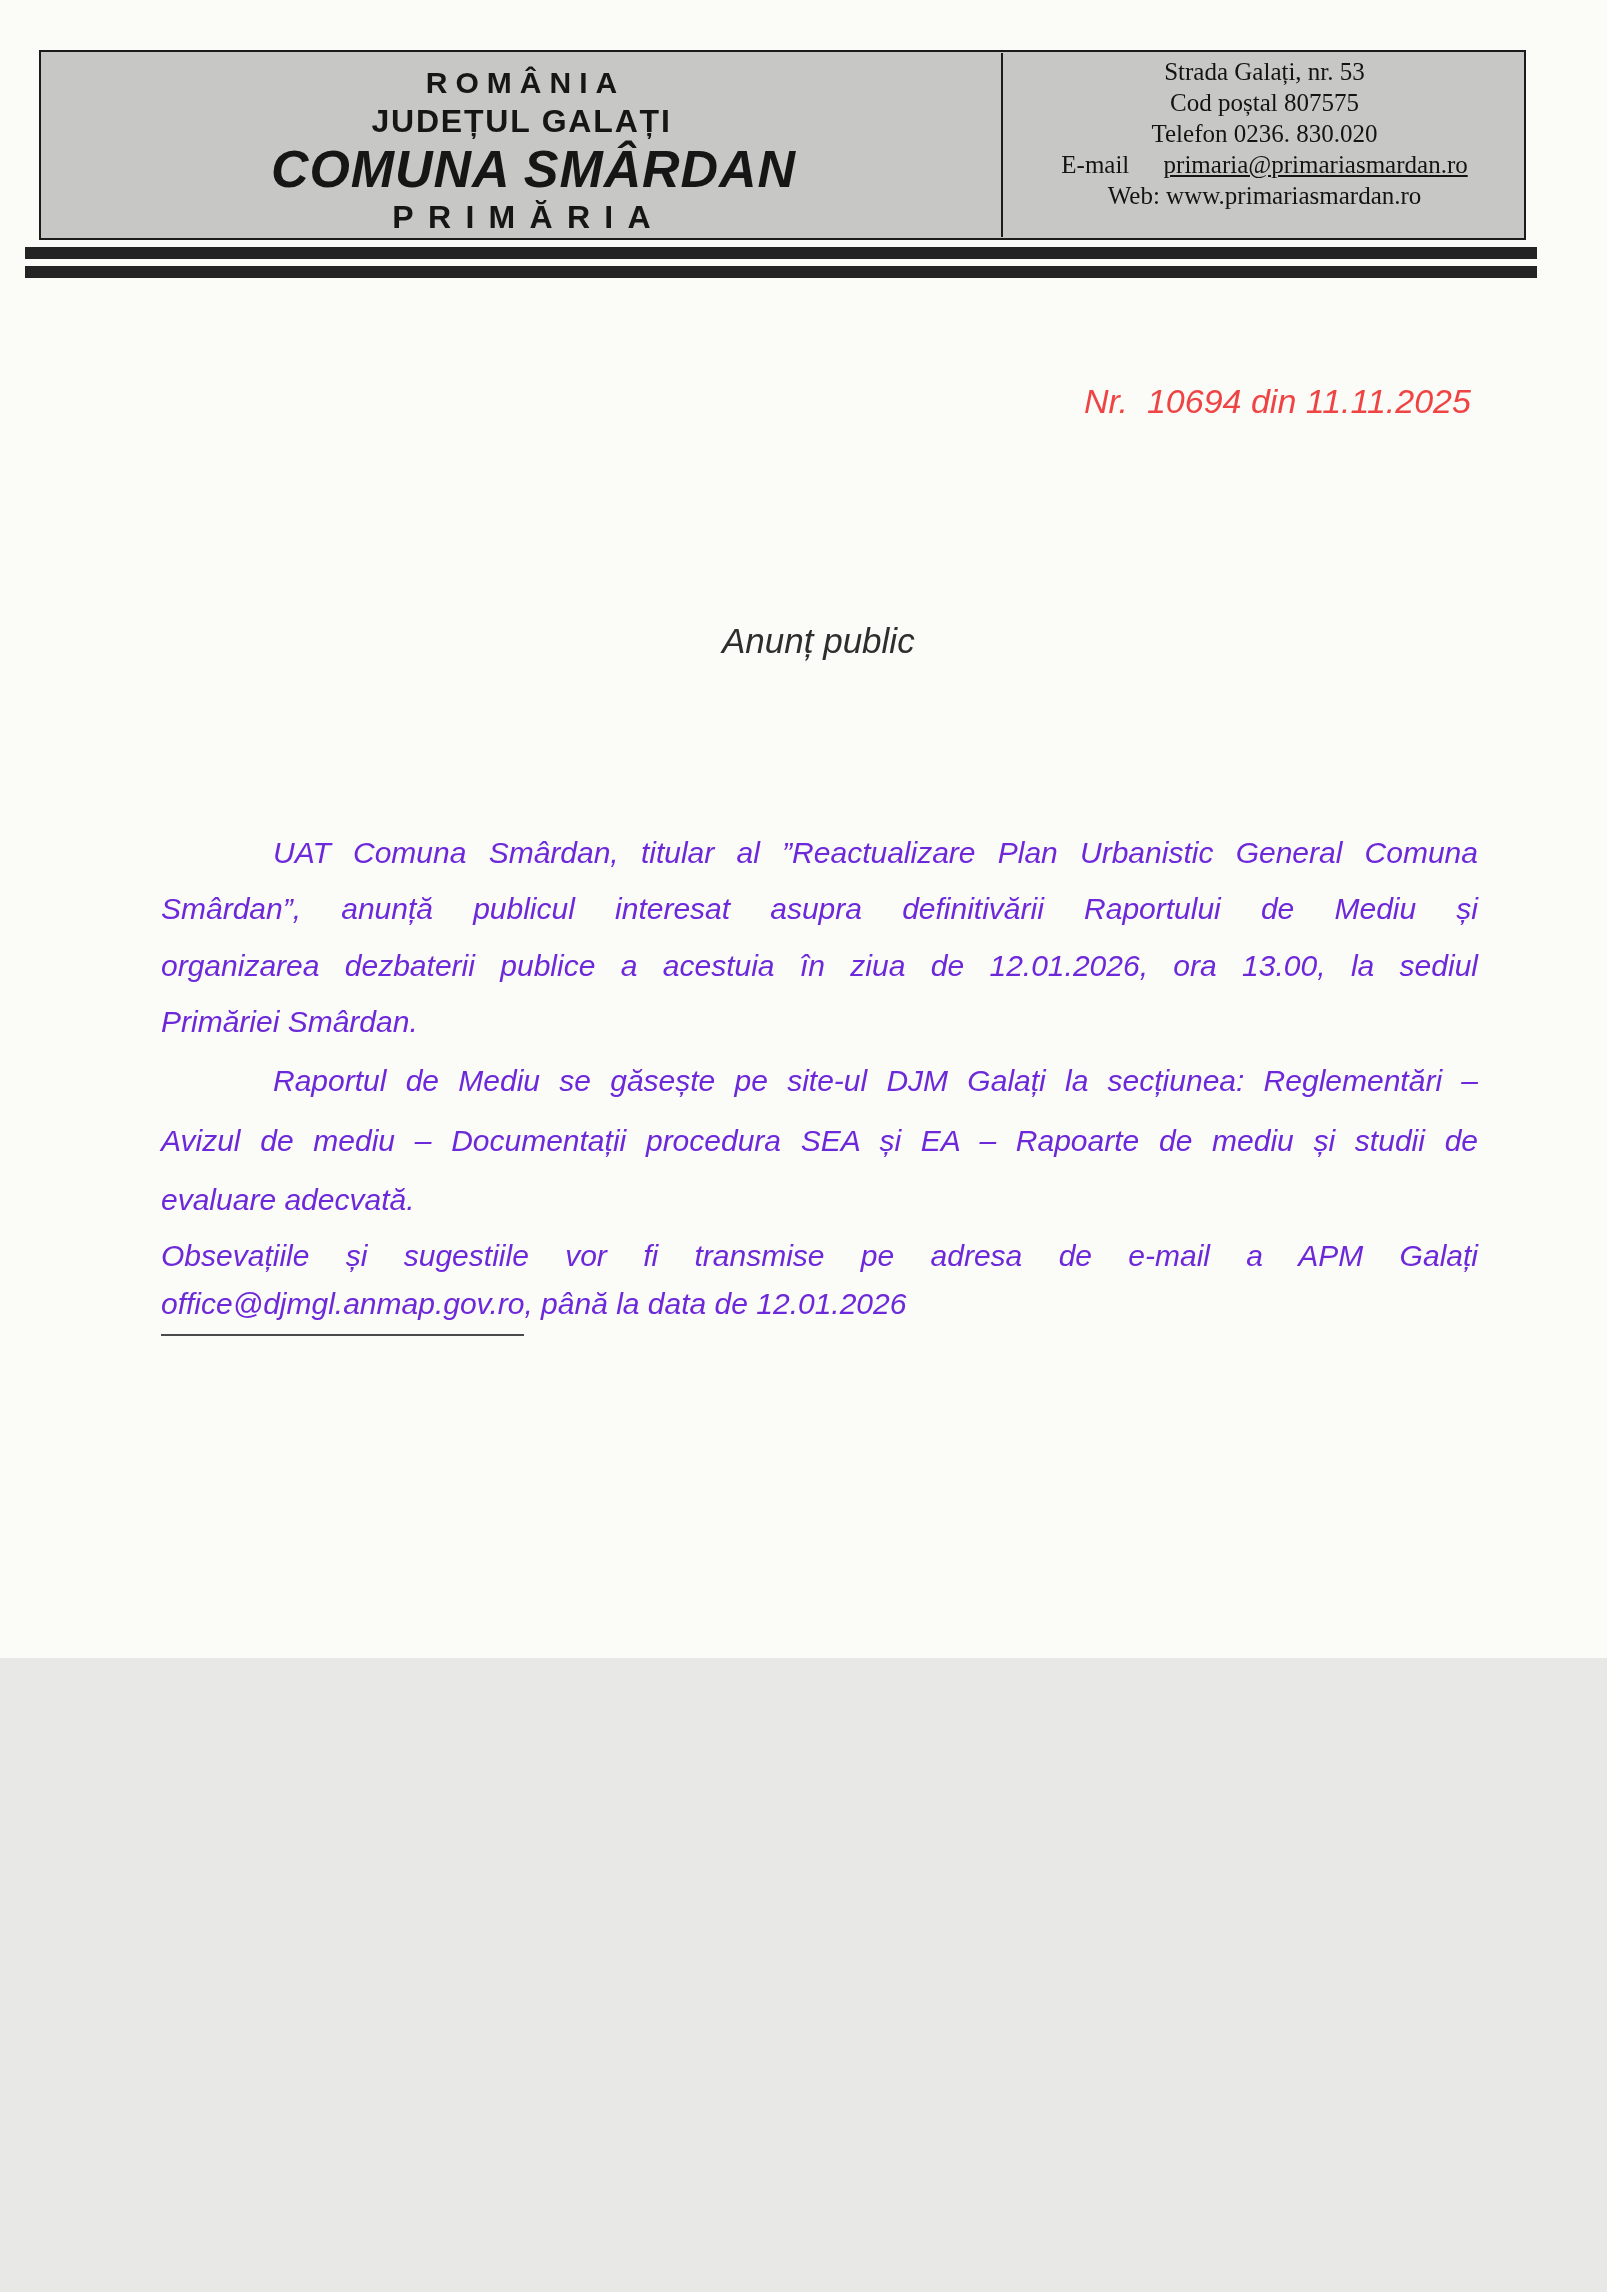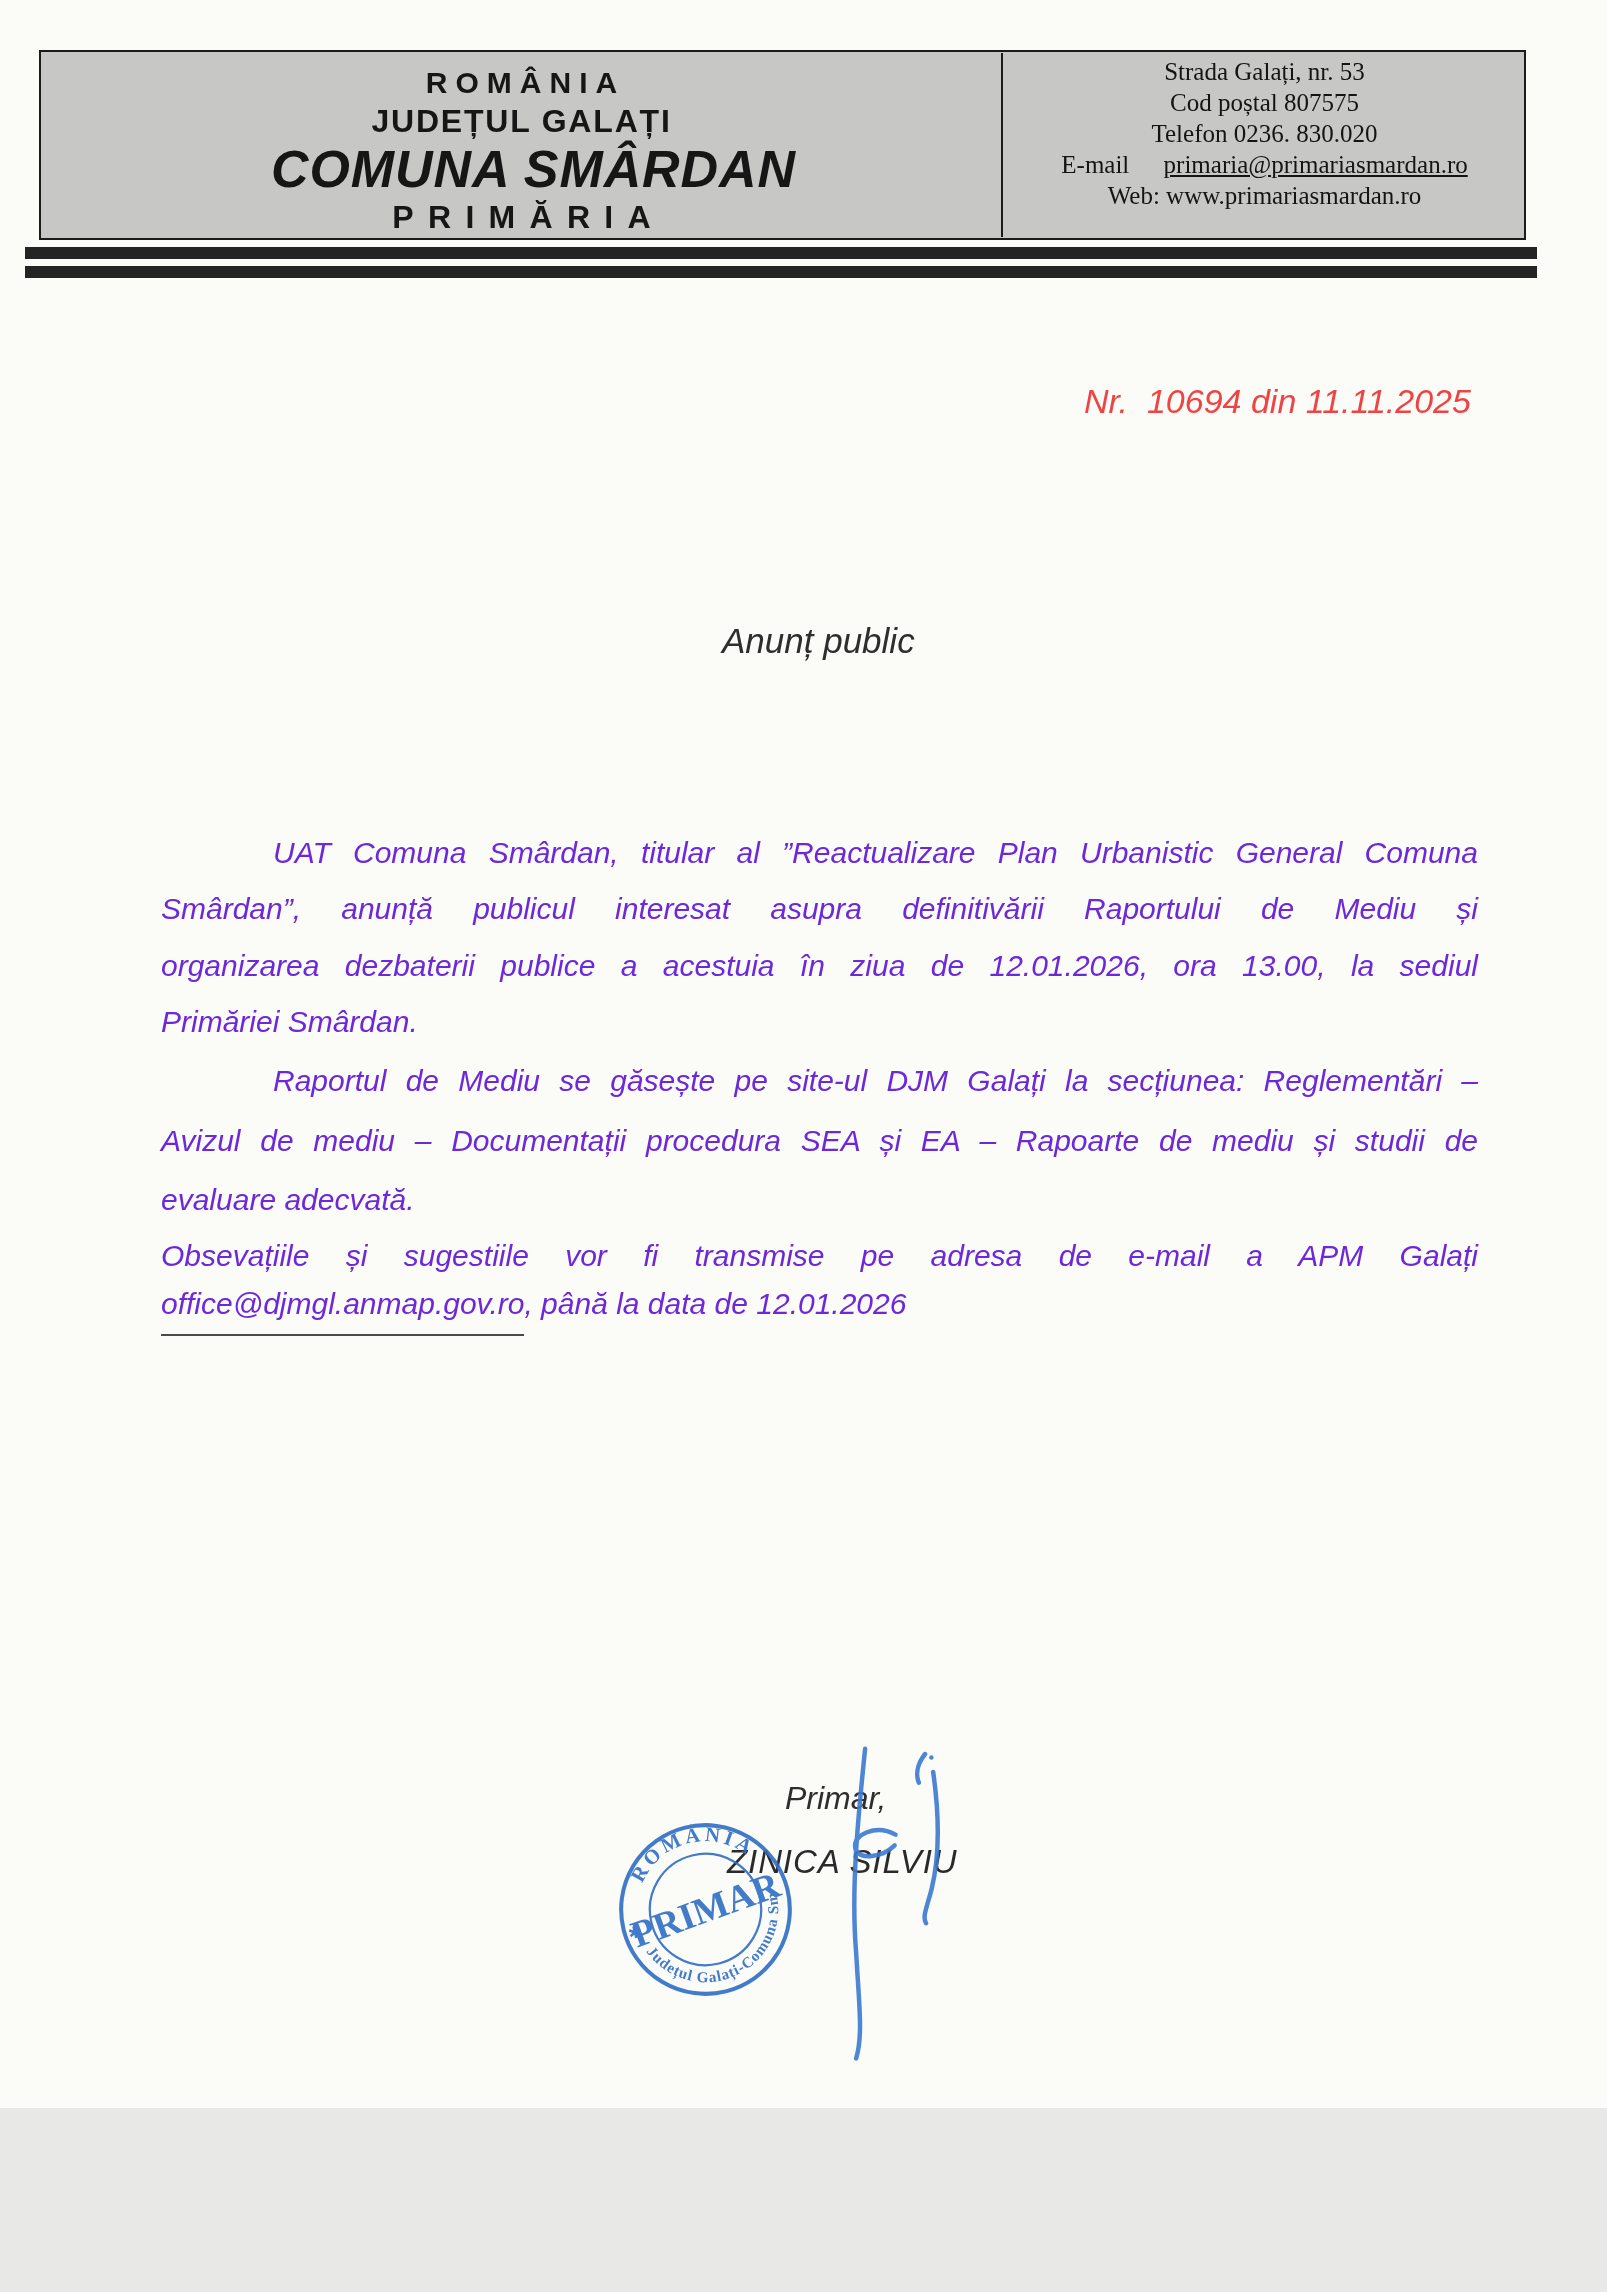--- a/index.html
+++ b/index.html
@@ -1,18 +1,18 @@
 <!DOCTYPE html>
 <html style="font-size:14.3px"><head>
 <meta charset="utf-8">
 <style>
   html,body{margin:0;padding:0;background:#e8e8e6;}
   .page{
     position:relative;
-    width:1608px;height:2108px;
+    width:1608px;height:1658px;
     background:#fbfbf8;
     overflow:hidden;
     font-family:"Liberation Sans","DejaVu Sans",sans-serif;
   }
   
   .header-box{
     position:absolute;left:39px;top:50px;width:1487px;height:190px;
     background:#c7c7c6;border:2.7px solid #1b1b1b;box-sizing:border-box;
   }
   .header-divider{

